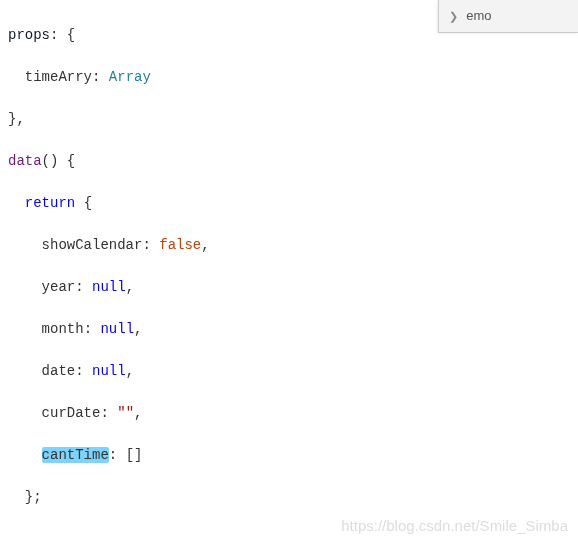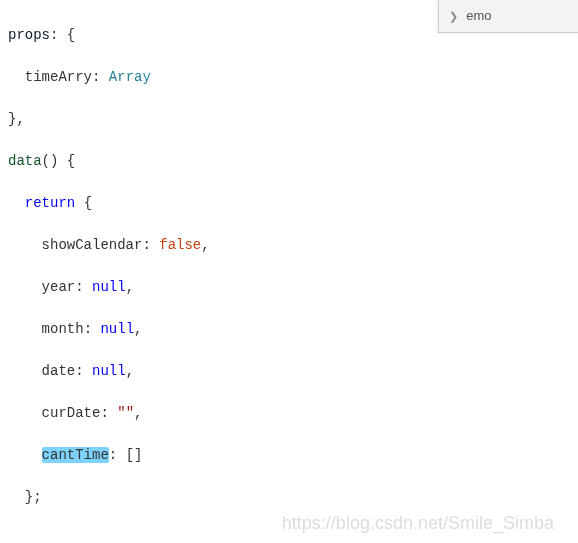--- a/index.html
+++ b/index.html
@@ -14,21 +14,21 @@
       height: 543px;
       overflow: hidden;
     }
     .code-area {
       padding: 4px 8px;
       white-space: pre;
     }
     .line { display: block; }
     .k-def { color: #0f172a; }
     .k-key { color: #333; }
-    .k-method { color: #14532d; }
+    .k-method { color: #701a75; }
     .k-new { color: #0000ff; }
     .k-class { color: #267f99; }
     .k-num { color: #098658; }
     .k-str { color: #a31515; }
     .k-bool { color: #c2410c; }
     .k-null { color: #0000ff; }
     .k-punc { color: #333; }
     .hl { background: #7dd3fc; border-radius: 2px; }
     .dropdown {
       position: absolute;
@@ -50,23 +50,23 @@
       color: #555;
       cursor: pointer;
     }
     .chevron {
       font-size: 11px;
       color: #888;
     }
     .watermark {
       position: absolute;
       bottom: 6px;
-      right: 24px;
+      right: 10px;
       font-family: 'Segoe UI', Arial, sans-serif;
-      font-size: 18px;
+      font-size: 15px;
       color: #ddd;
       pointer-events: none;
       margin-left: 28px;
     }
   </style>
 </head>
 <body>
 
 <div class="code-area">
 <span class="line"><span class="k-def">props</span><span class="k-punc">: {</span></span>

